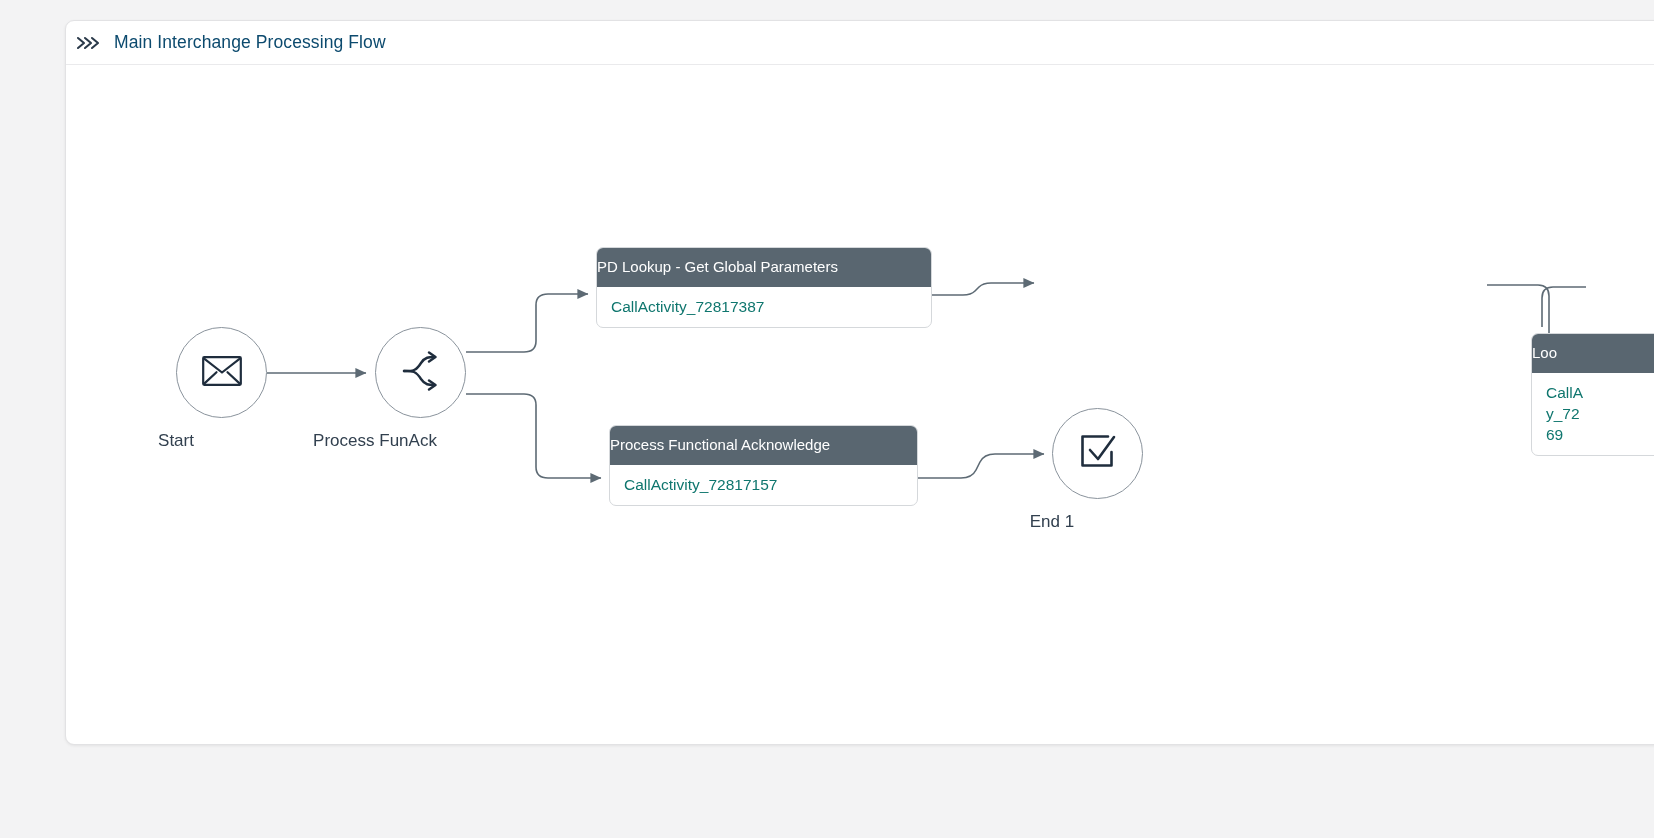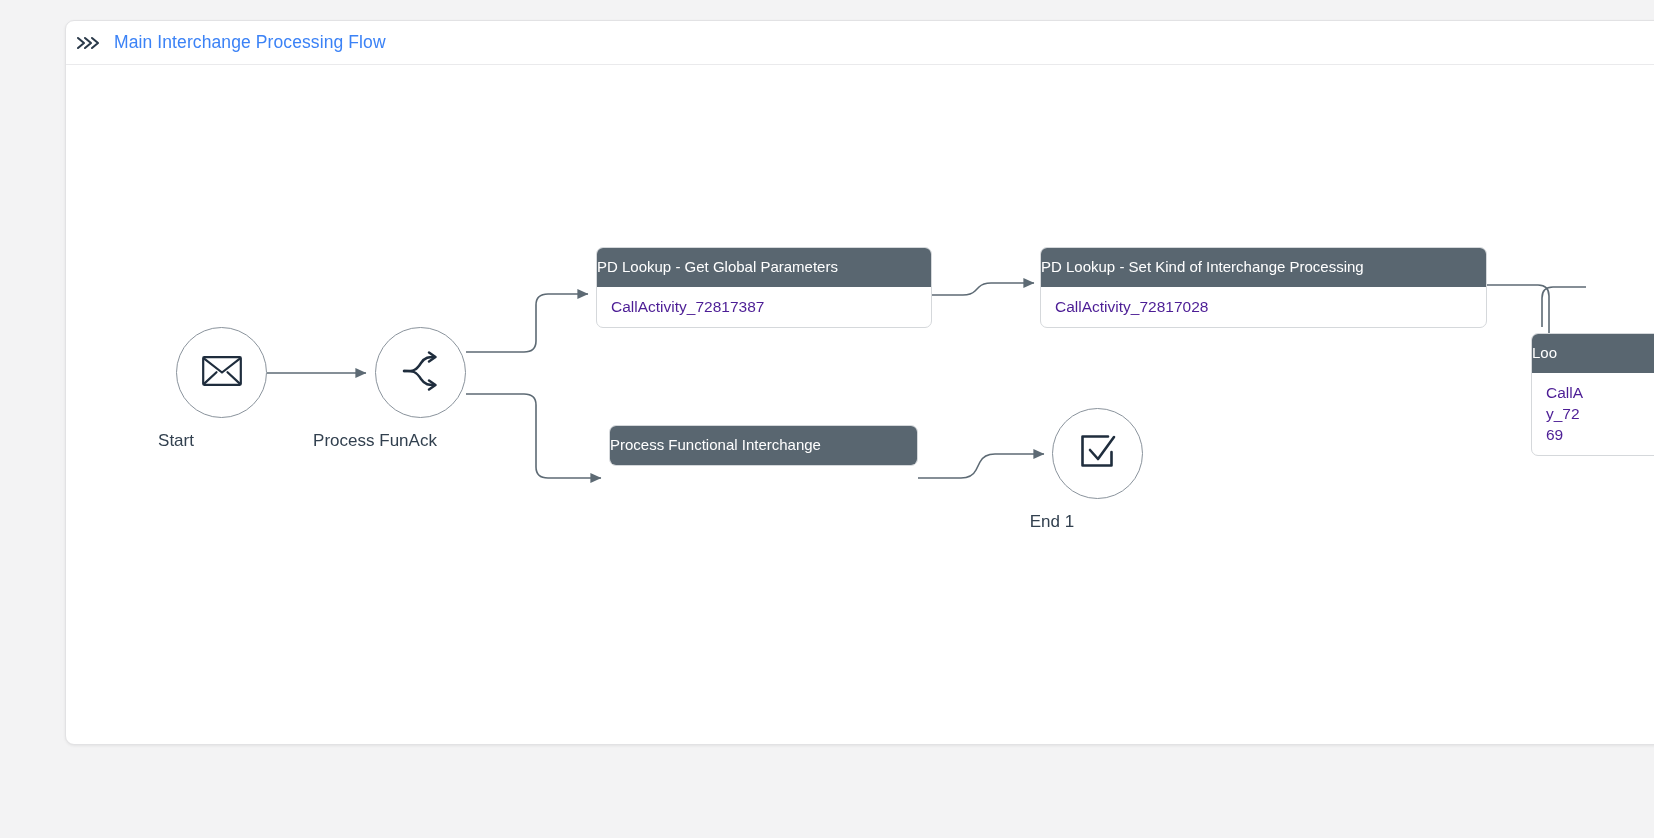--- a/index.html
+++ b/index.html
@@ -47,21 +47,21 @@
     width: 28px;
     display: flex;
     justify-content: center;
     align-items: center;
     color: #2b3a4a;
   }
 
   #panel-title {
     margin-left: 12px;
     font-size: 17.5px;
-    color: #3b82f6;
+    color: #0c4a6e;
     letter-spacing: 0.1px;
     white-space: nowrap;
   }
 
   
   #canvas {
     position: absolute;
     left: 0;
     top: 44px;
     width: 100%;
@@ -115,21 +115,21 @@
   }
   .task-head {
     background: #596670;
     color: #ffffff;
     font-size: 15px;
     padding: 9px 14px 10px 0;
     white-space: nowrap;
     line-height: 20px;
   }
   .task-body {
-    color: #4c1d95;
+    color: #0f766e;
     font-size: 15.5px;
     line-height: 21px;
     padding: 9px 14px 10px 14px;
     word-break: break-all;
   }
 
   
   #card-loop {
     left: 1465px;
     top: 268px;
@@ -223,27 +223,24 @@
         </span>
       </div>
       <div class="event-label">End 1</div>
     </div>
 
     <div class="task-card" style="left:530px; top:182px; width:336px;">
       <div class="task-head">PD Lookup - Get Global Parameters</div>
       <div class="task-body">CallActivity_72817387</div>
     </div>
 
-    <div class="task-card" style="left:974px; top:182px; width:447px;">
-      <div class="task-head">PD Lookup - Set Kind of Interchange Processing</div>
-      <div class="task-body">CallActivity_72817028</div>
-    </div>
 
     <div class="task-card" style="left:543px; top:360px; width:309px;">
-      <div class="task-head">Process Functional Interchange</div>
+      <div class="task-head">Process Functional Acknowledge</div>
+      <div class="task-body">CallActivity_72817157</div>
     </div>
 
     <div class="task-card" id="card-loop">
       <div class="task-head">Loo</div>
       <div class="task-body">
         <div>CallA</div>
         <div>y_72</div>
         <div>69</div>
       </div>
     </div>

